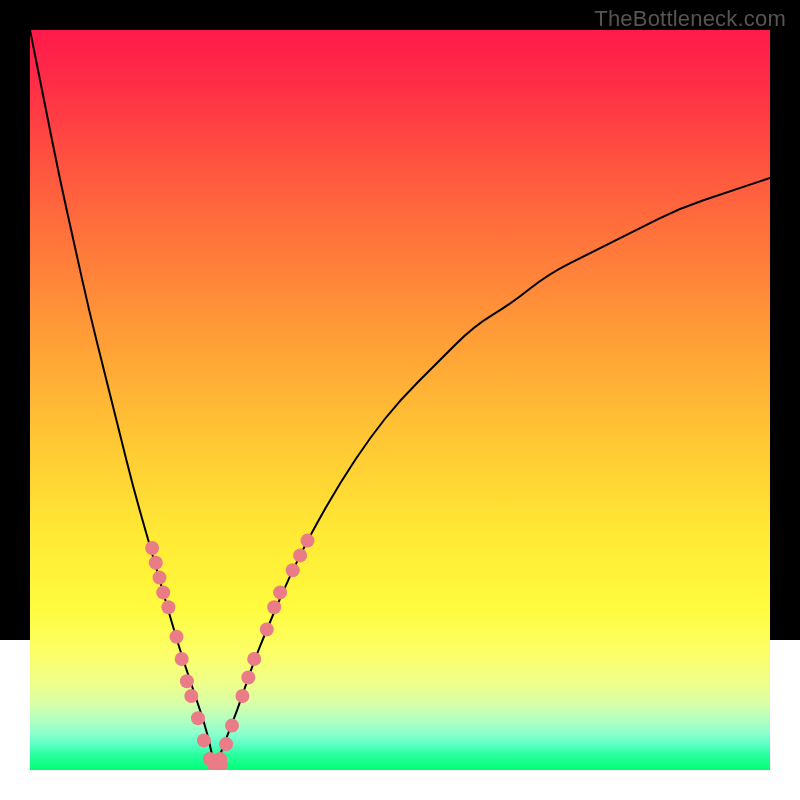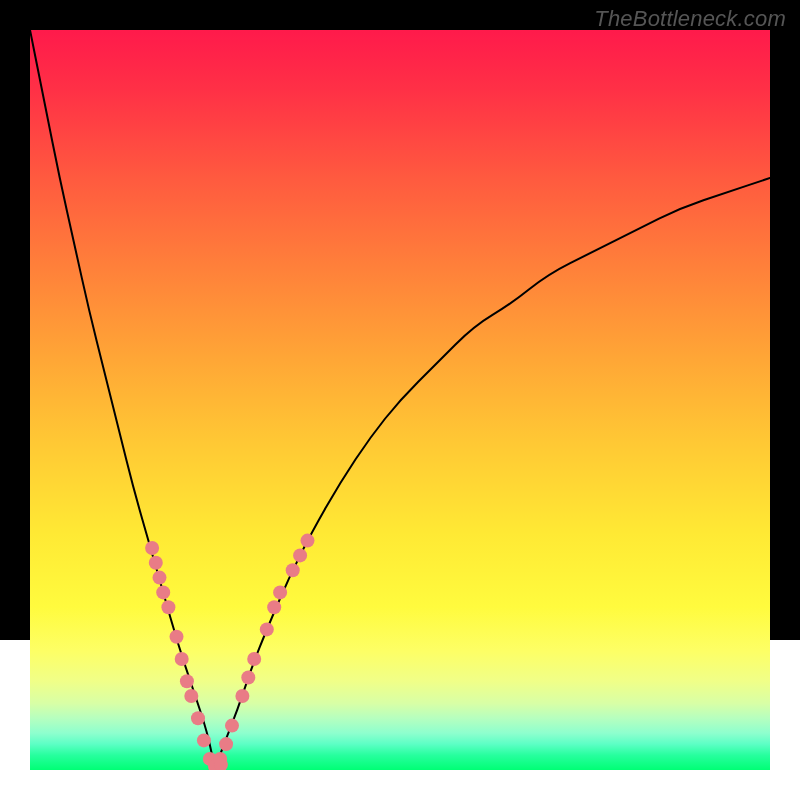--- a/index.html
+++ b/index.html
@@ -8,21 +8,20 @@
     width: 800px;
     height: 800px;
     overflow: hidden;
     font-family: Arial, Helvetica, sans-serif;
   }
   .canvas {
     position: relative;
     width: 800px;
     height: 640px;
     background: #000;
-    font-style: italic;
   }
   .plot-area {
     position: absolute;
     left: 30px;
     top: 30px;
     width: 740px;
     height: 740px;
     background: linear-gradient(
       to bottom,
       #ff1a4b 0%,

